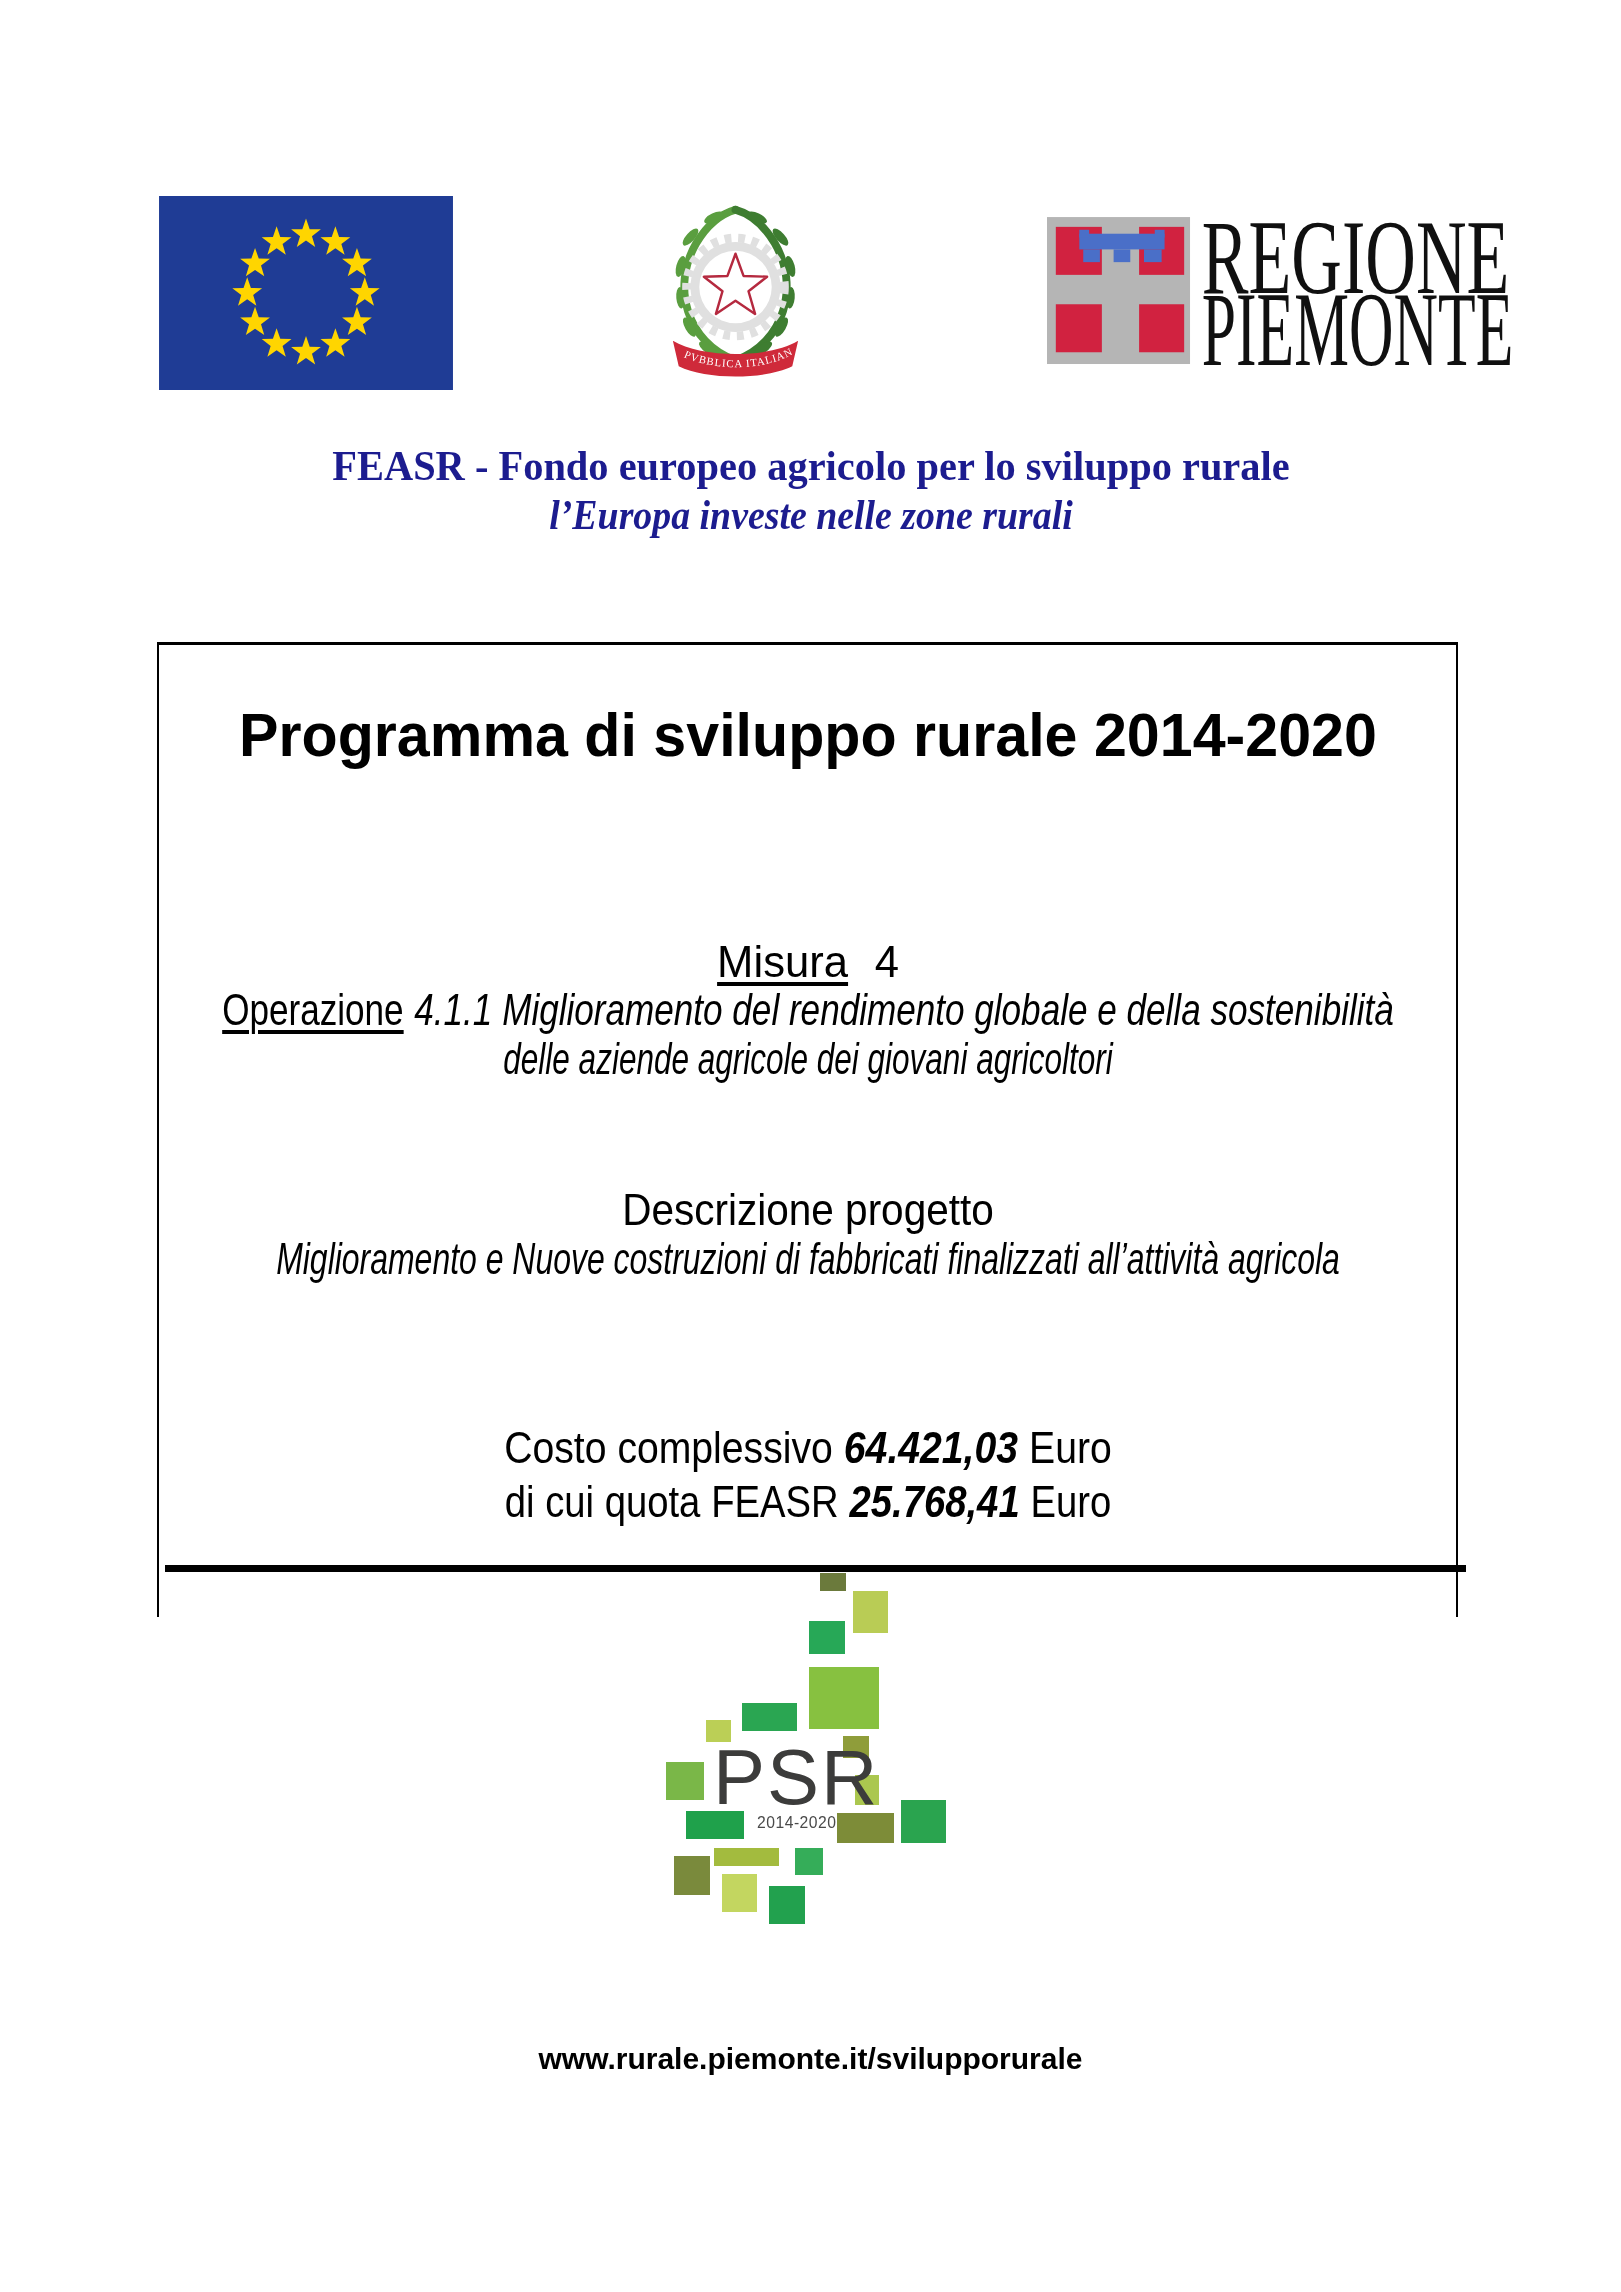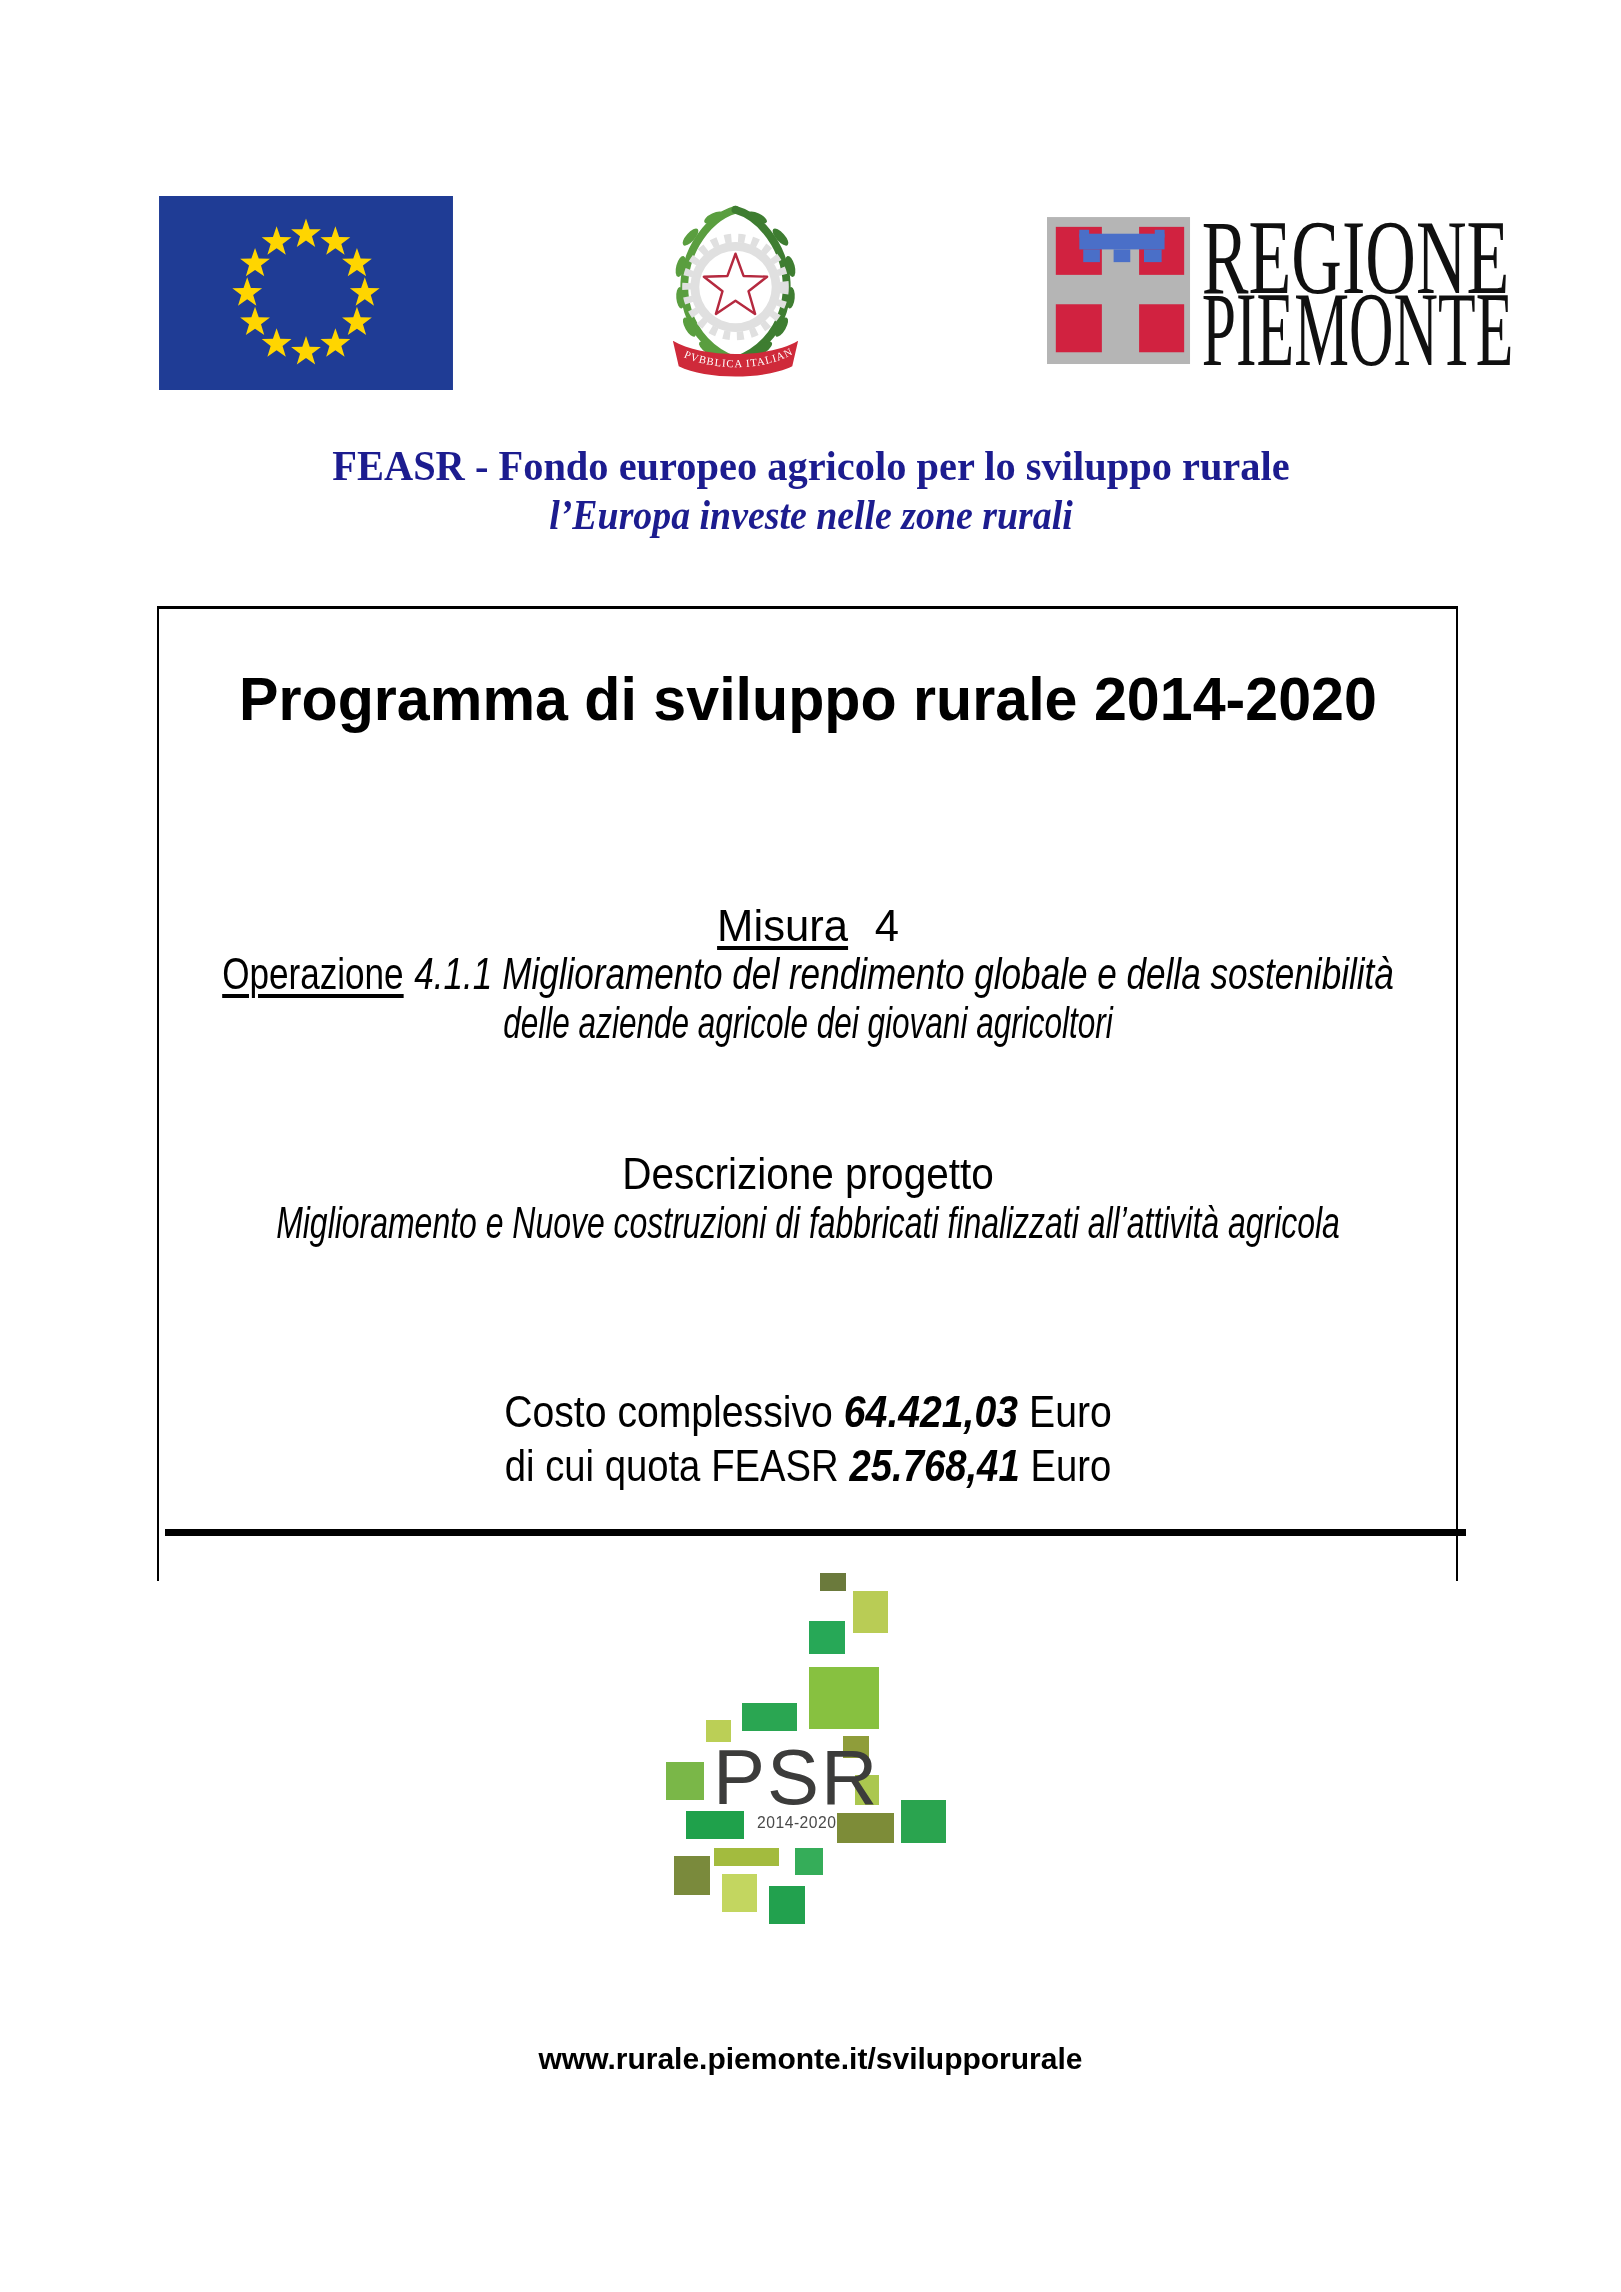--- a/index.html
+++ b/index.html
@@ -36,21 +36,21 @@
   .feasr2{
     top:490px;
     font-family:"Liberation Serif",serif;
     font-weight:bold;font-style:italic;
     font-size:43px;line-height:49px;
     color:var(--navy,#1c1c8f);
     --sx:0.88;
   }
   
   .program-box{
-    left:157px;top:606px;
+    left:157px;top:642px;
     width:1301px;height:975px;
     border-top:3.9px solid #000;
     border-left:2.9px solid #000;
     border-right:2.9px solid #000;
     box-sizing:border-box;
   }
   .box-title{
     top:57px;
     font-size:61px;line-height:67px;font-weight:bold;
     letter-spacing:0px;

